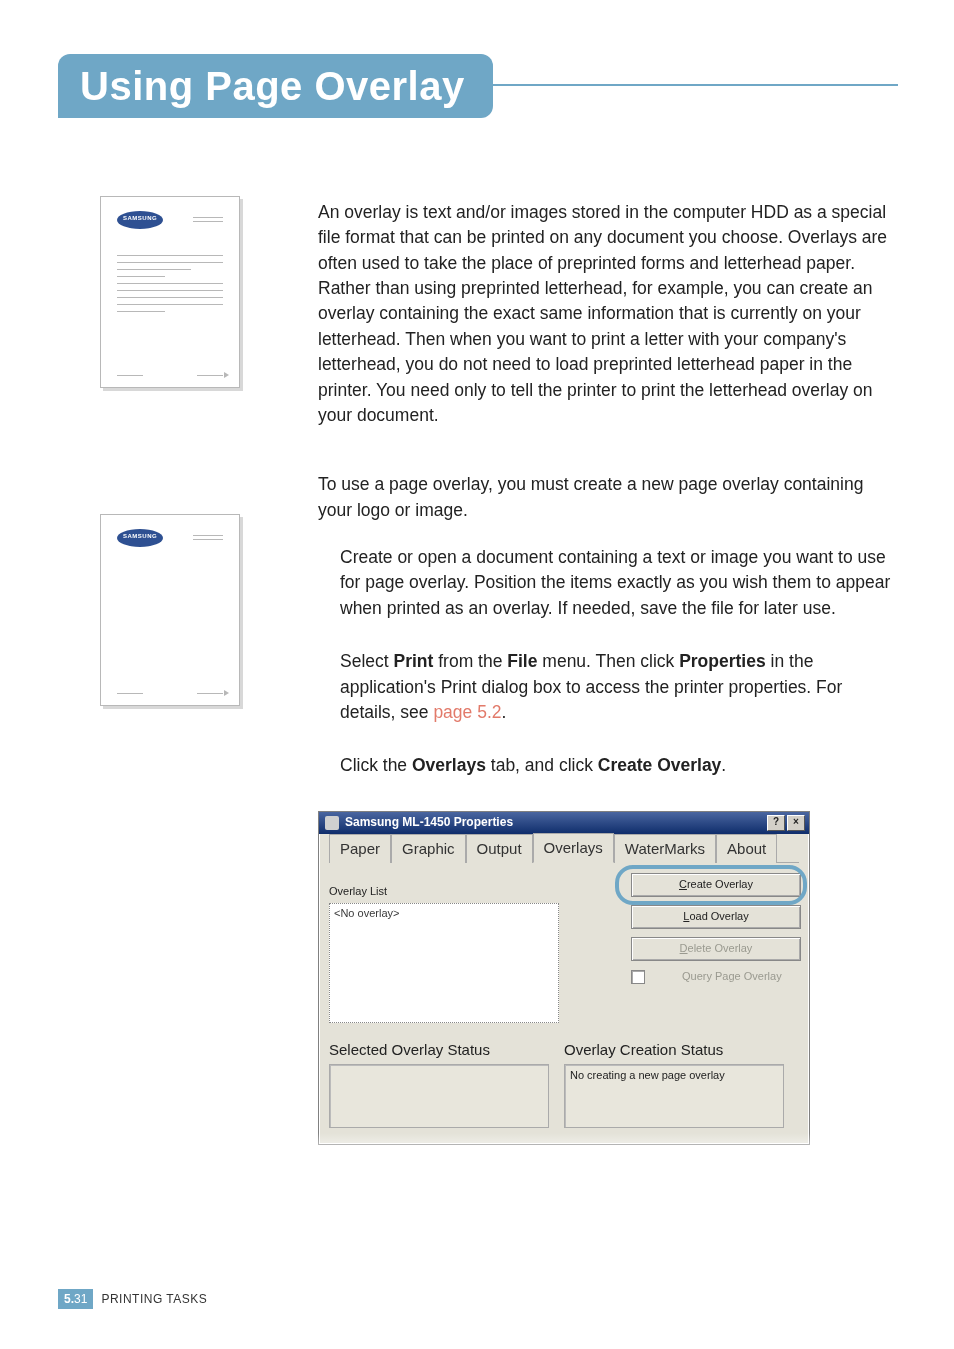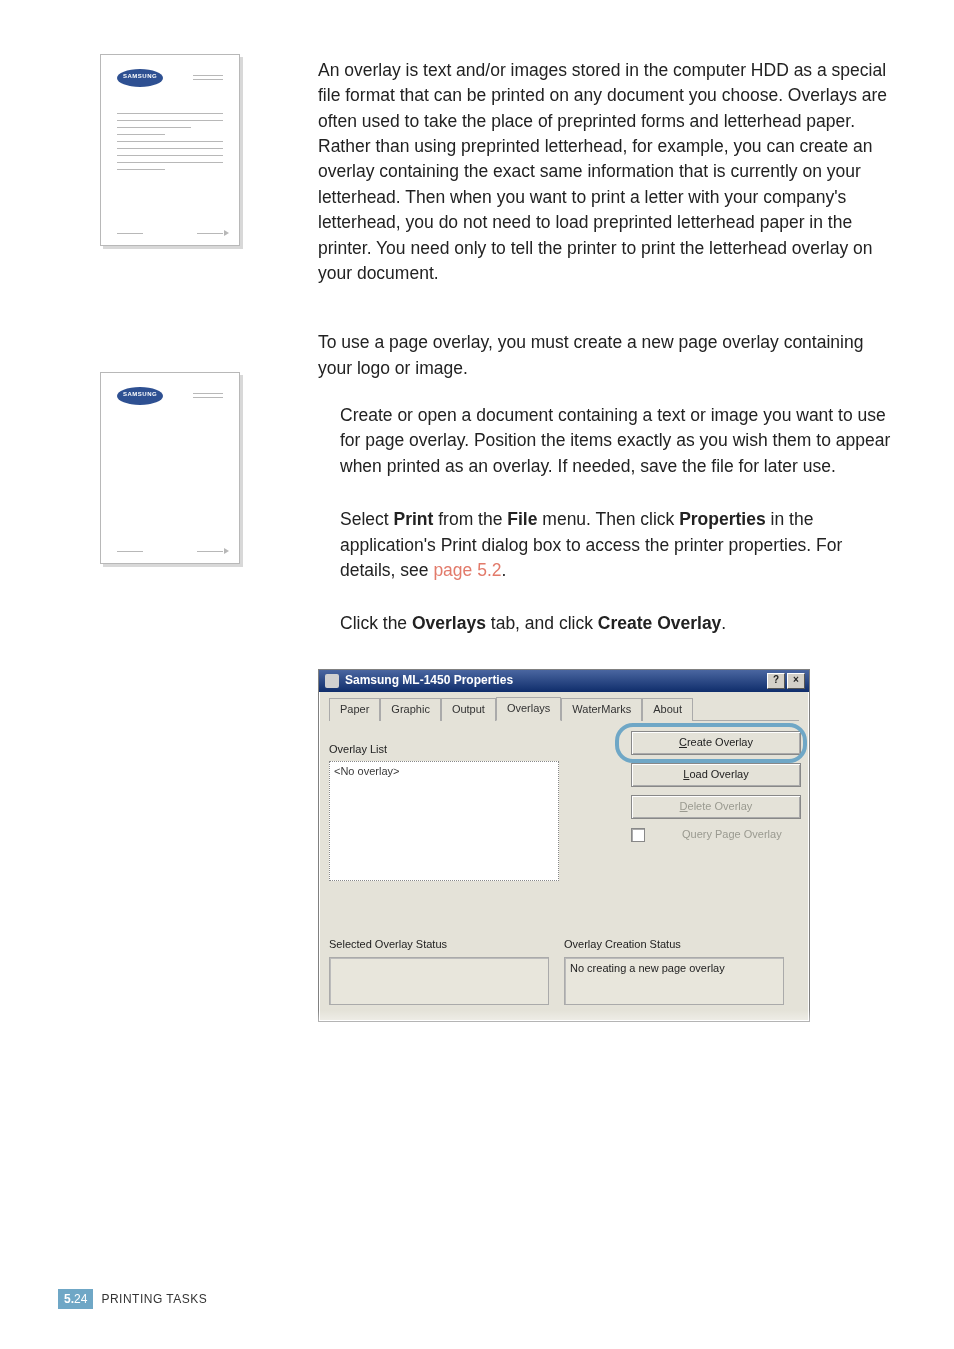--- a/index.html
+++ b/index.html
@@ -34,54 +34,60 @@
 
   
   .dialog-wrap { margin-top: 32px; }
   .dialog { width: 490px; border: 1px solid #808080; background: #e4e2d8; font-family: Tahoma, Arial, sans-serif; font-size: 11px; color: #222; box-shadow: 0 0 0 1px #fff inset; position: relative; }
   .dialog-titlebar { height: 22px; background: linear-gradient(#4a66a0, #0f2d6b); color: #fff; display: flex; align-items: center; padding: 0 4px 0 6px; }
   .dialog-titlebar .icon { width: 14px; height: 14px; background: #d0d0d0; border-radius: 2px; margin-right: 6px; position: relative; }
   .dialog-titlebar .title { font-weight: 700; font-size: 12px; flex: 1; }
   .tbtn { width: 16px; height: 14px; background: #d4d0c8; border: 1px solid #fff; border-right-color: #555; border-bottom-color: #555; margin-left: 2px; font-size: 10px; line-height: 12px; text-align: center; color: #222; font-weight: bold; }
   .dialog-body { padding: 6px 10px 16px 10px; }
   .tabs { display: flex; align-items: flex-end; height: 22px; border-bottom: 1px solid #aaa; margin-bottom: 10px; }
-  .tab { padding: 3px 10px 3px 10px; border: 1px solid #aaa; border-bottom: none; background: #e4e2d8; margin-right: 0; font-size: 11px; position: relative; top: 1px; color: #333; }
+  .tab { padding: 3px 10px 3px 10px; border: 1px solid #aaa; border-bottom: none; background: #e4e2d8; margin-right: 0; font-size: 15px; position: relative; top: 1px; color: #333; }
   .tab.active { background: #e4e2d8; border-bottom: 1px solid #e4e2d8; z-index: 2; }
   .dialog-main { display: flex; }
   .dialog-left { flex: 1; margin-top: 11px; }
   .overlay-label { font-size: 11px; margin-bottom: 3px; }
   .overlay-list { width: 230px; height: 120px; border: 1px dotted #888; background: #fff; color: #3a3a3a; padding: 2px 4px; box-sizing: border-box; font-size: 11px; }
   .dialog-right { width: 190px; padding-left: 22px; box-sizing: border-box; }
   .dbtn { width: 168px; height: 22px; border: 1px solid #888; background: #e4e2d8; margin-bottom: 8px; font-size: 11px; text-align: center; line-height: 20px; box-shadow: inset 1px 1px 0 #fff, inset -1px -1px 0 #aaa; }
   .dbtn.disabled { color: #9a9a90; }
   .dbtn .ul { text-decoration: underline; }
   .callout-ring { position: absolute; width: 184px; height: 32px; border: 4px solid #6fa7c6; border-radius: 18px; }
   .chk-row { display: flex; align-items: center; margin-top: 4px; color: #9a9a90; gap: 31px; }
   .chk { width: 12px; height: 12px; border: 1px solid #888; background: #fff; margin-right: 6px; box-shadow: inset 1px 1px 0 #aaa; }
   .status-row { display: flex; margin-top: 16px; }
   .status-col { flex: 1; }
-  .status-label { font-size: 11px; margin-bottom: 4px; margin-top: 40px; }
-  .status-box { width: 220px; height: 48px; border: 1px solid #aaa; background: #e8e6dc; box-shadow: inset 1px 1px 0 #bbb; padding: 3px 5px; box-sizing: border-box; font-size: 11px; }
+  .status-label { font-size: 15px; margin-bottom: 4px; }
+  .status-box { width: 220px; height: 64px; border: 1px solid #aaa; background: #e8e6dc; box-shadow: inset 1px 1px 0 #bbb; padding: 3px 5px; box-sizing: border-box; font-size: 11px; }
 
   
   .fade { height: 28px; margin-top: -12px; background: linear-gradient(rgba(255,255,255,0), #fff); position: relative; pointer-events: none; }
 
   
   .page-footer { position: absolute; left: 58px; bottom: 40px; display: flex; align-items: center; font-size: 12px; }
   .pf-badge { background: #6fa7c6; color: #fff; padding: 3px 6px; font-size: 12px; font-weight: 700; margin-right: 8px; }
   .pf-text { font-variant: small-caps; letter-spacing: 0.5px; color: #333; }
 
   .spacer-28 { height: 28px; }
   .spacer-44 { height: 44px; }
 </style>
 </head>
 <body>
 
 <div class="page">
 
+  <div class="title-wrap">
+    <div class="title-line"></div>
+    <div class="title-tab">
+      <span class="title-text">Using Page Overlay</span>
+    </div>
+  </div>
 
   <div class="body-row">
     <div class="col-left">
       <div class="mini-page">
         <div class="mini-oval"></div>
         <div class="mini-hr-short">
             <div class="sline"></div>
             <div class="sline"></div>
           </div>
         <div class="mini-body-lines" style="margin-top:26px;">
@@ -205,18 +211,18 @@
           </div>
         </div>
         <div class="fade"></div>
       </div>
 
     </div>
   </div>
 
   <div class="page-footer">
     <span class="pf-badge">
-      <span>5.</span><span style="font-weight:400;">24</span>
+      <span>5.</span><span style="font-weight:400;">31</span>
     </span>
     <span class="pf-text">PRINTING TASKS</span>
   </div>
 
 </div>
 
 </body></html>

